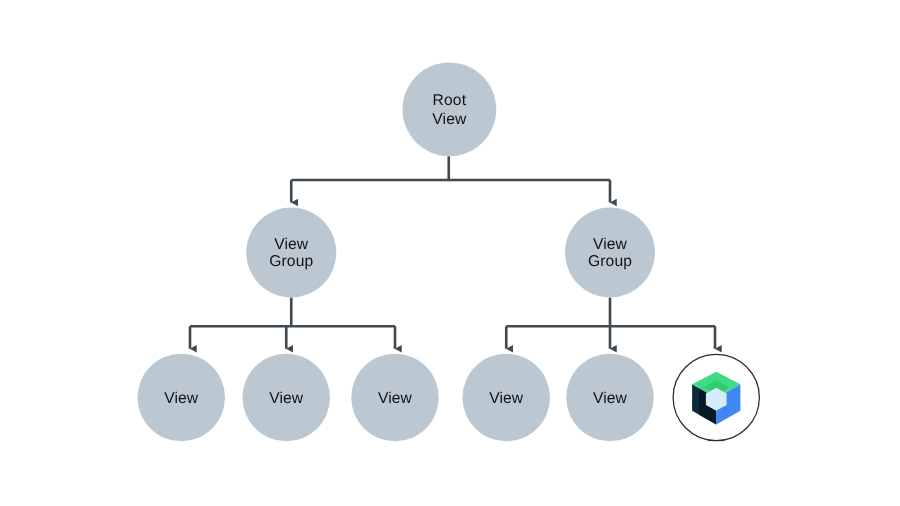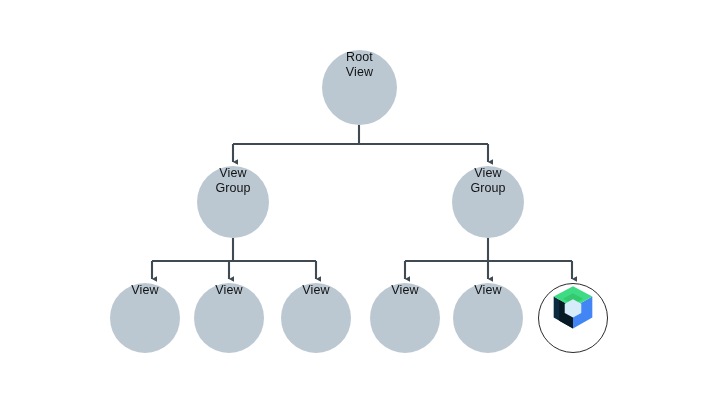--- a/index.html
+++ b/index.html
@@ -19,20 +19,21 @@
     position: absolute;
     left: 0;
     top: 0;
     width: 720px;
     height: 405px;
   }
   .node {
     position: absolute;
     border-radius: 50%;
     display: flex;
+    align-items: center;
     justify-content: center;
     text-align: center;
     box-sizing: border-box;
   }
   .node-fill {
     background: #bcc8d1;
   }
   .node-ring {
     background: #ffffff;
     border: 1.3px solid #2b2b2b;

